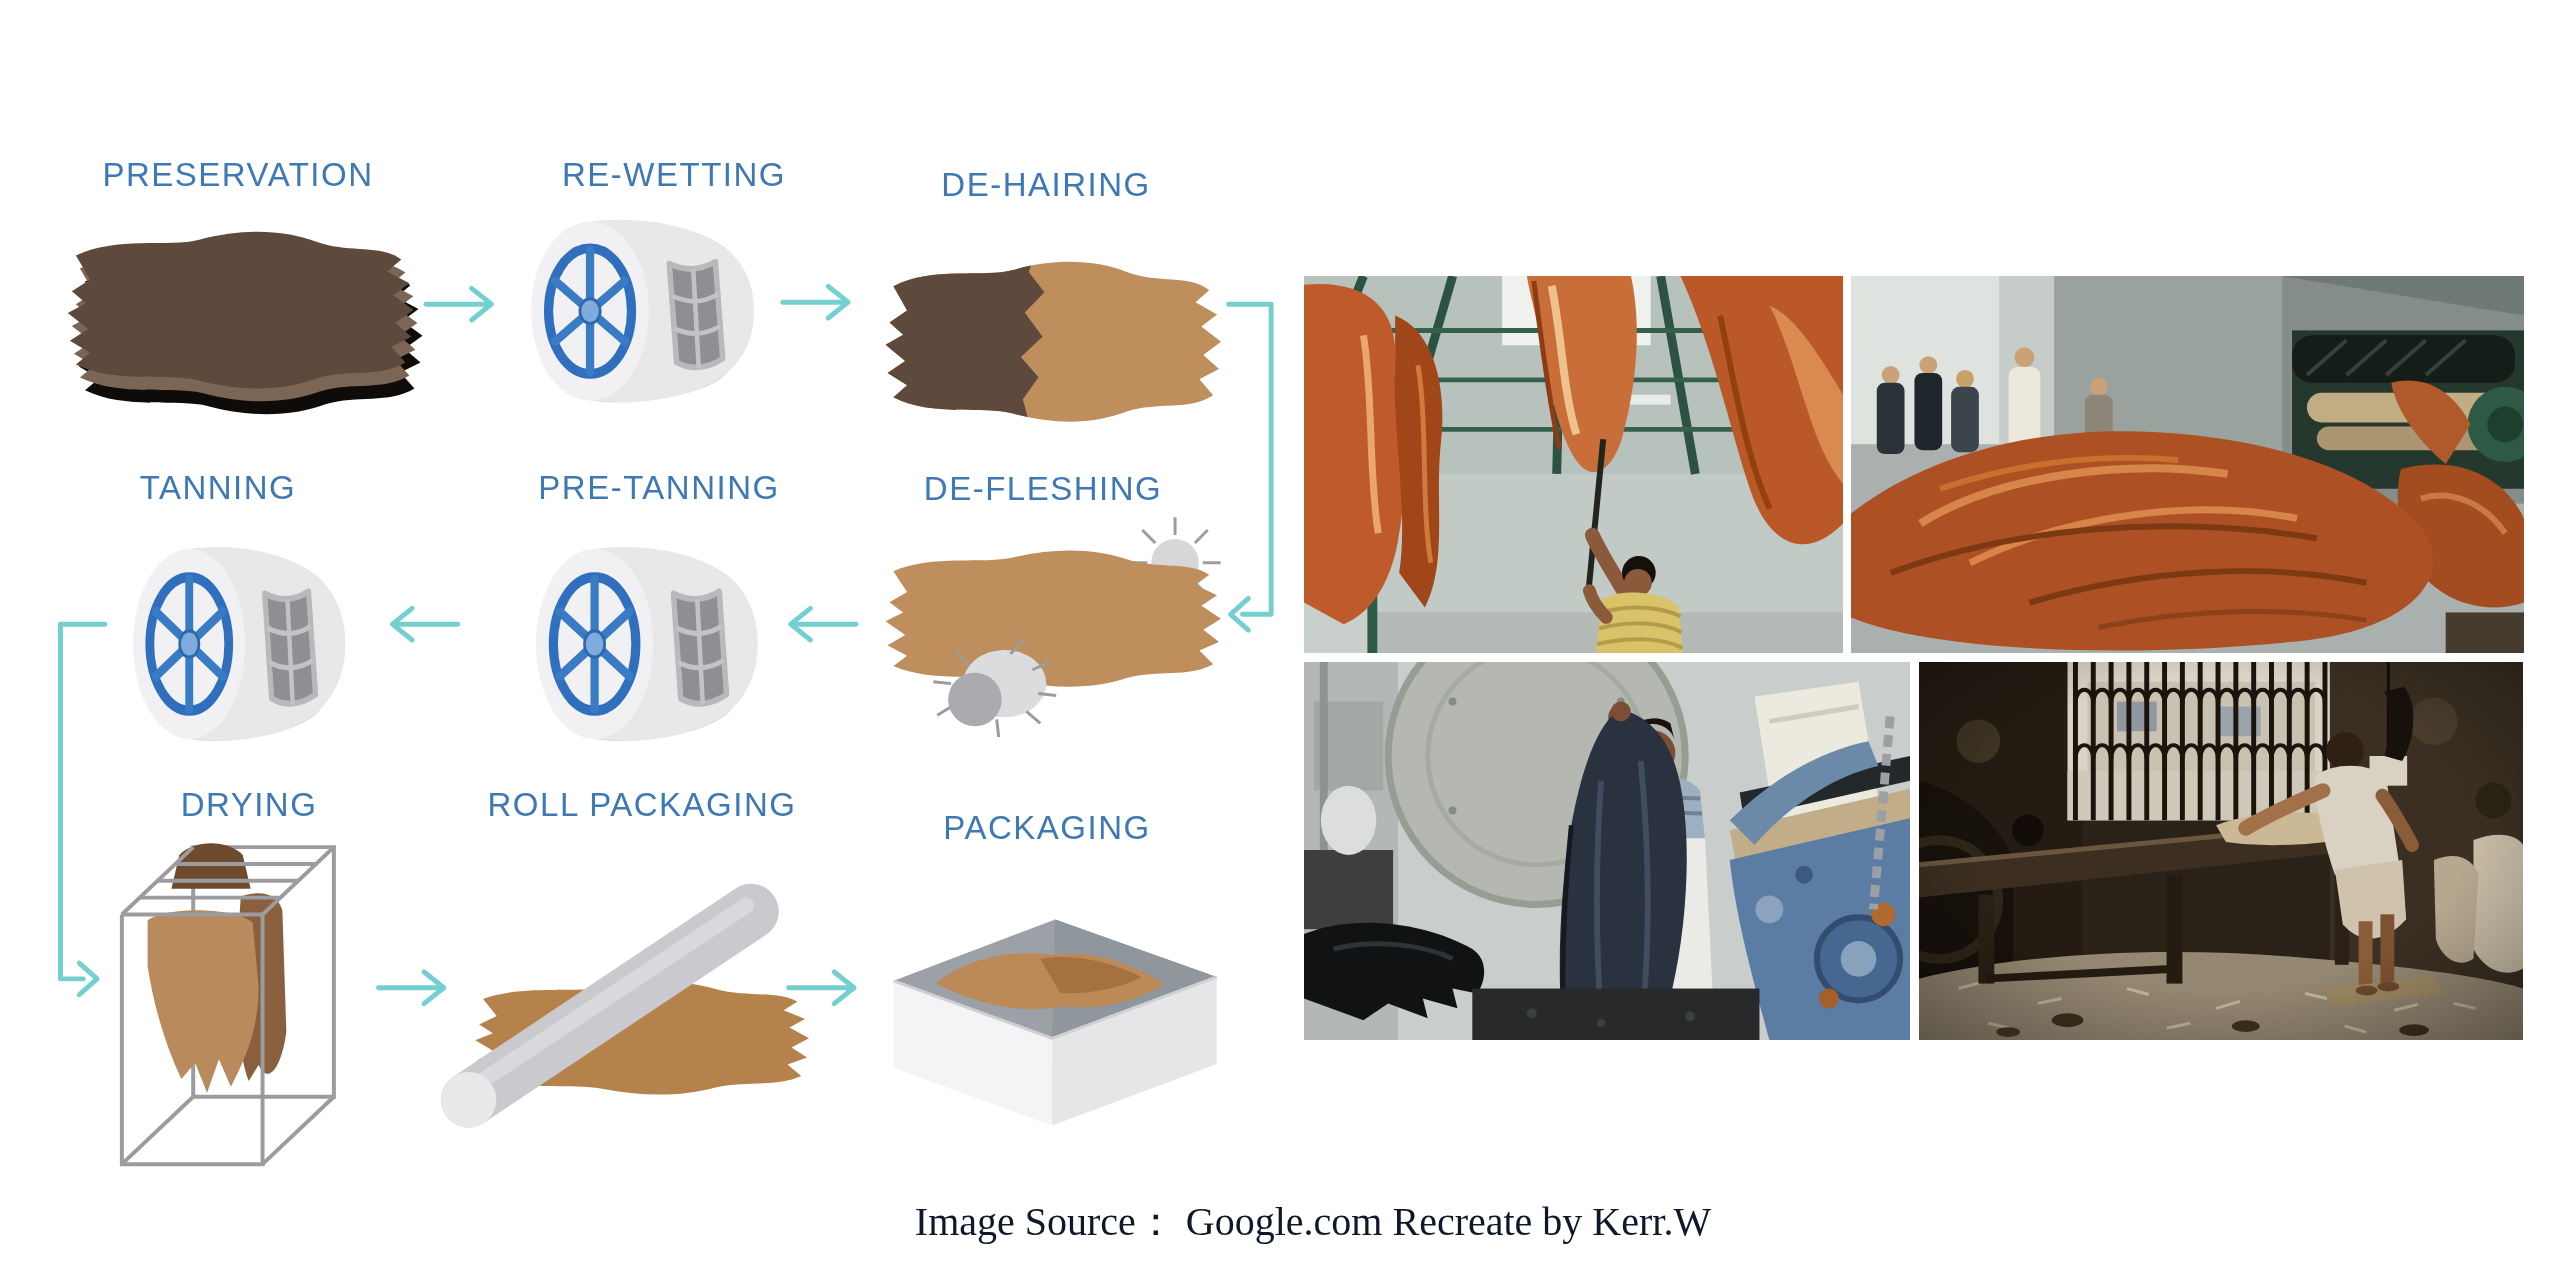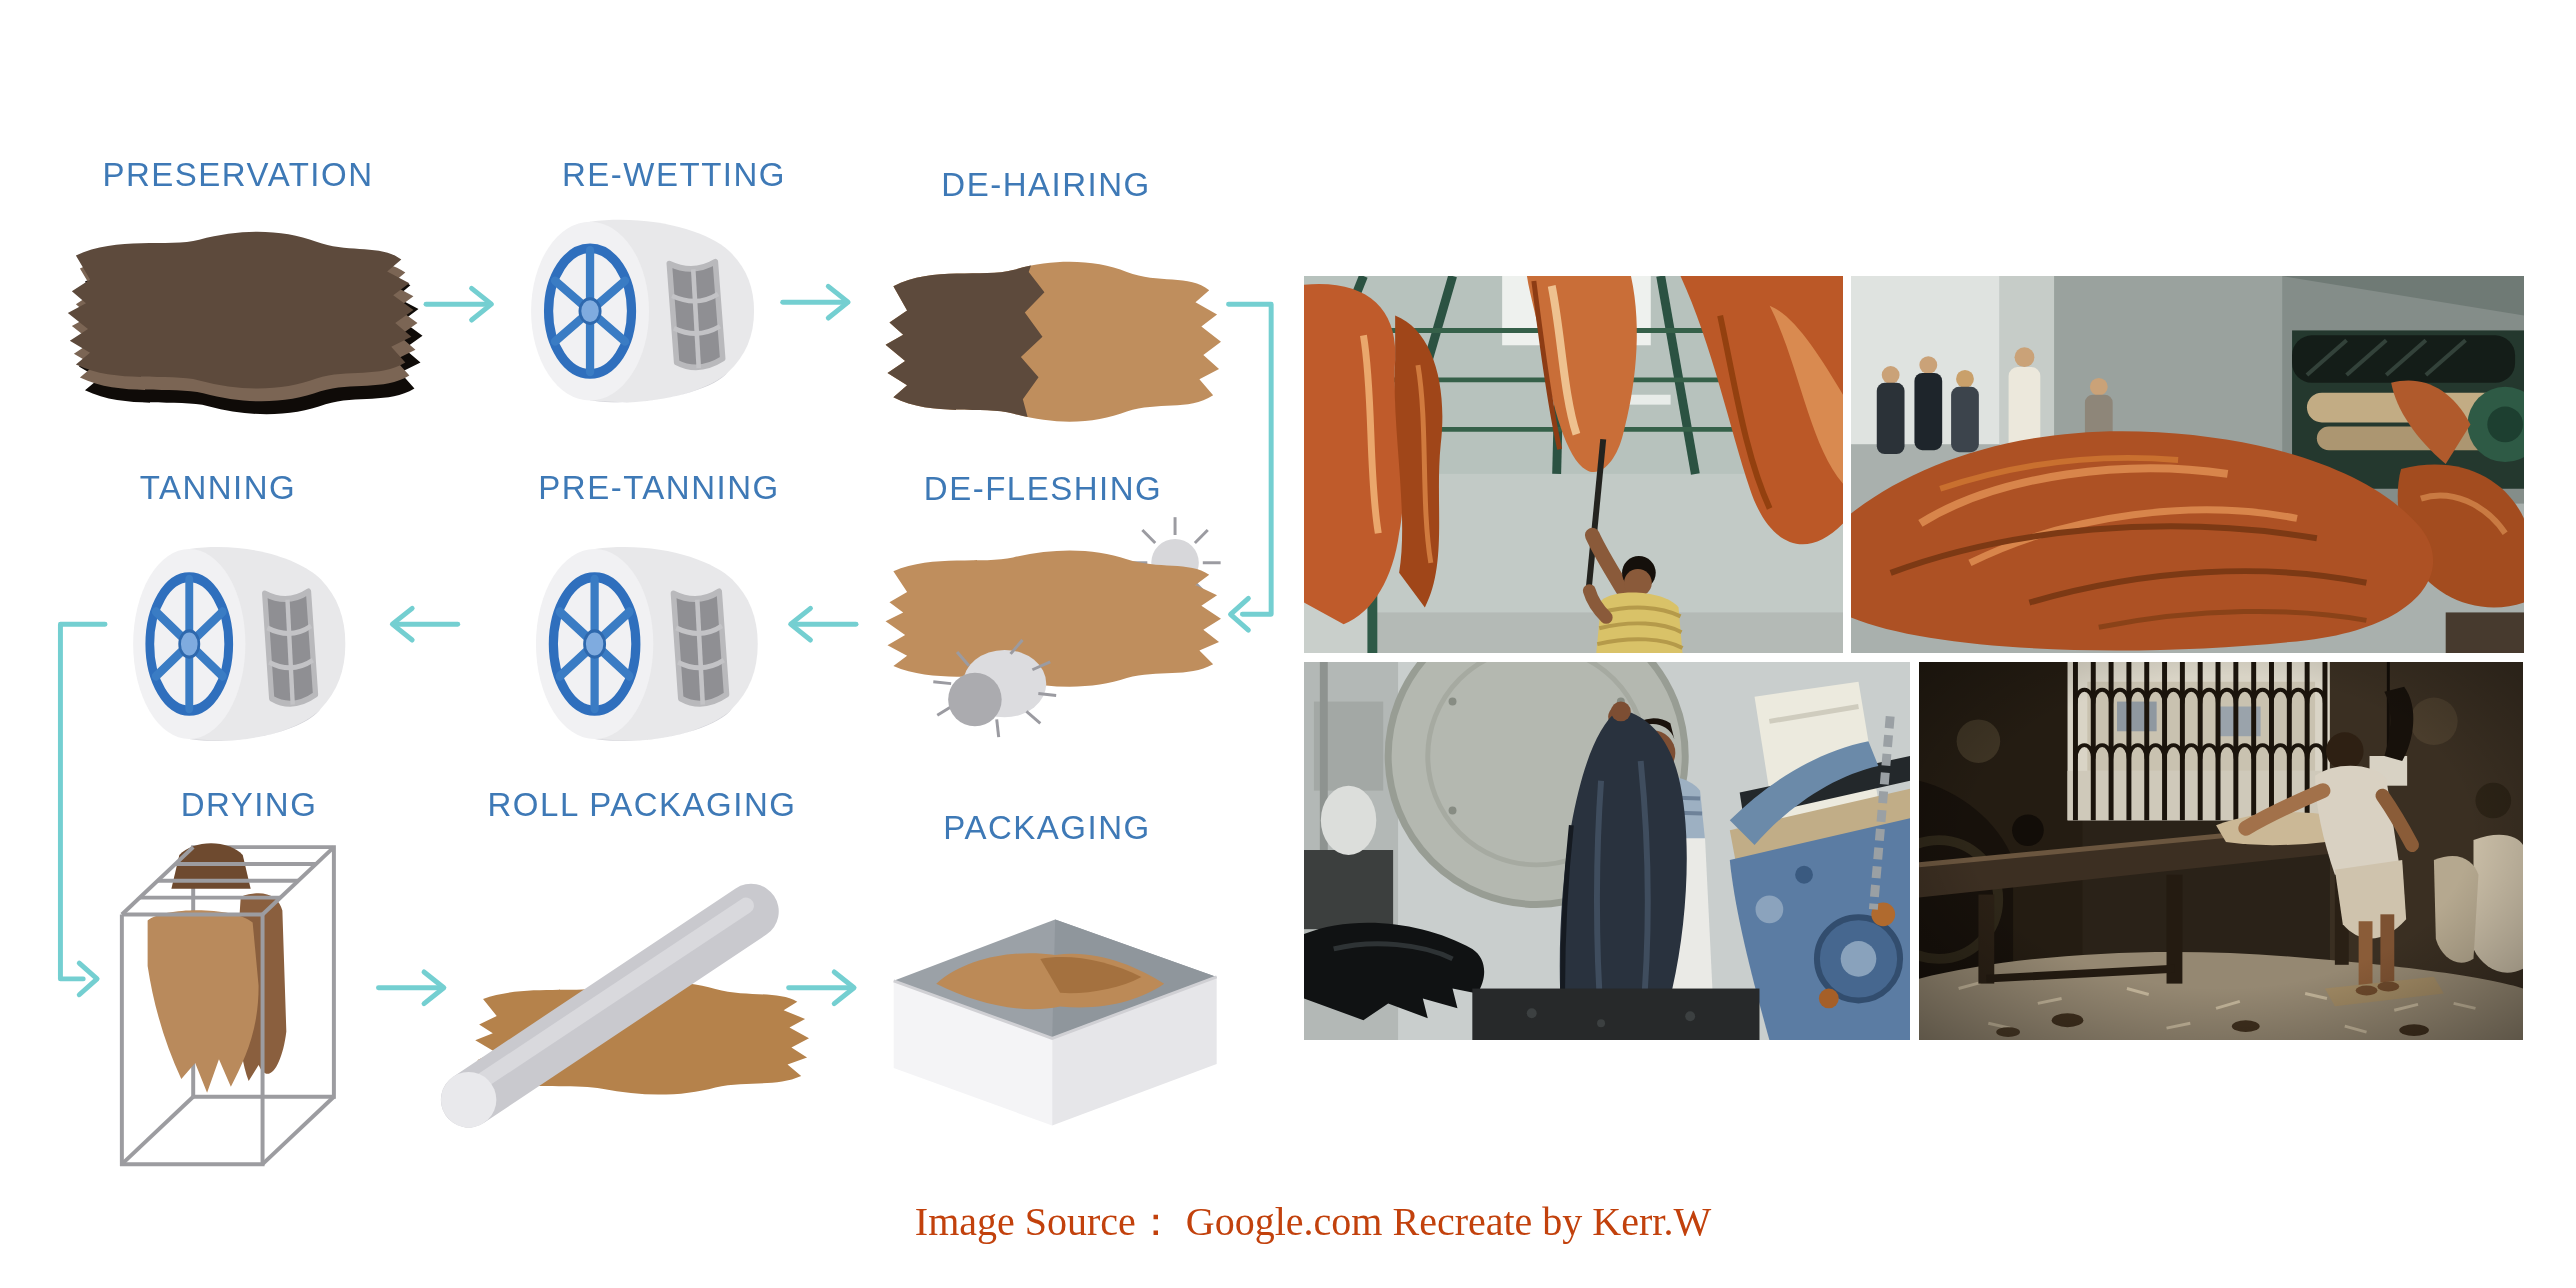--- a/index.html
+++ b/index.html
@@ -11,21 +11,21 @@
   .step-label{
     position:absolute;transform:translate(-50%,-50%);
     color:#3e79b6;font-size:33px;letter-spacing:1.5px;white-space:nowrap;
     font-weight:400;
   }
   .photo{position:absolute;overflow:hidden;background:#888;}
   .photo svg{display:block;width:100%;height:100%;}
   .caption{
     position:absolute;left:0;top:1194px;width:2576px;text-align:center;
     padding-left:50px;box-sizing:border-box;
-    font-family:"Liberation Serif", serif;font-size:40px;color:#c2410c;
+    font-family:"Liberation Serif", serif;font-size:40px;color:#0f172a;
   }
 </style>
 </head>
 <body>
 
 <div class="canvas">
 
   <svg class="diagram-svg" viewBox="0 0 2600 1300">
     <defs>
       <path id="hideShape" d="M30,42 C70,22 122,34 152,26 C196,14 236,16 268,28 C300,40 332,30 352,46

